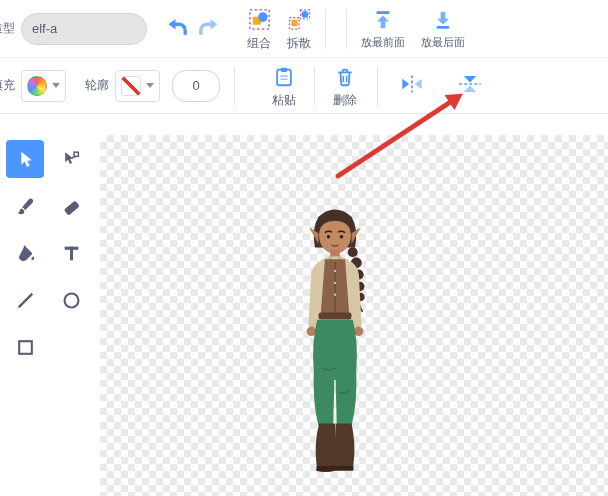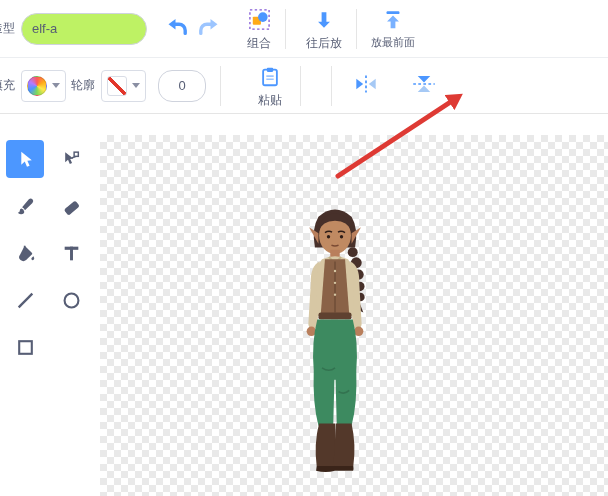--- a/index.html
+++ b/index.html
@@ -5,21 +5,21 @@
   html,body{margin:0;padding:0;background:#fff;}
   body{width:608px;height:496px;overflow:hidden;font-family:"Liberation Sans","DejaVu Sans",sans-serif;}
   .app{position:relative;width:608px;height:496px;background:#fff;color:#575E75;}
 
   
   .row{display:flex;align-items:center;overflow:hidden;box-sizing:border-box;}
   .row1{height:58px;border-bottom:1px solid #eceef1;padding:0 4px 0 0;}
   .row2{height:56px;border-bottom:1px solid #e5e5e5;padding:0 4px 0 0;}
   .cut-label{font-size:12px;color:#575E75;margin-left:-9px;white-space:nowrap;flex:0 0 auto;}
   .name-input{width:104px;height:30px;border:1px solid #cfd3dd;border-radius:16px;padding:0 10px;
-    font-size:13px;color:#575E75;outline:none;margin-left:6px;font-family:inherit;background:#bef264;}
+    font-size:13px;color:#575E75;outline:none;margin-left:6px;font-family:inherit;background:#e5e5e5;}
   .num-input{width:42px;height:28px;border:1px solid #cfd3dd;border-radius:14px;text-align:center;
     font-size:13px;color:#575E75;outline:none;margin-left:12px;font-family:inherit;background:#fff;}
   .icon-btn{background:none;border:none;padding:2px 4px;cursor:pointer;display:flex;flex-direction:column;
     align-items:center;gap:3px;font-family:inherit;}
   .icon-btn .lbl{font-size:12px;color:#575E75;white-space:nowrap;line-height:1;}
   .icon-btn.small-lbl .lbl{font-size:11px;}
   .vdiv{width:1px;height:40px;background:#e5e5e5;flex:0 0 auto;margin:0 10px;}
   .undo-btn,.redo-btn{background:none;border:none;padding:2px;cursor:pointer;}
   .redo-btn svg{transform:scaleX(-1);opacity:.55;}
 
@@ -81,53 +81,65 @@
     <button class="icon-btn" style="margin-left:20px;">
       <span>
         <svg width="23" height="23" viewBox="0 0 24 24">
             <rect x="2" y="2" width="20" height="20" fill="none" stroke="#855CD6" stroke-width="1.4" stroke-dasharray="2.5 2.5"></rect>
             <rect x="5" y="9" width="8.5" height="8.5" rx="1" fill="#FFAB19"></rect>
             <circle cx="15.5" cy="9.5" r="5" fill="#4C97FF"></circle>
           </svg>
       </span>
       <span class="lbl">组合</span>
     </button>
+    <button class="icon-btn" style="margin-left:8px;">
+      <span>
+        <svg width="23" height="23" viewBox="0 0 24 24">
+            <rect x="1.5" y="10" width="10" height="12" fill="none" stroke="#855CD6" stroke-width="1.2" stroke-dasharray="2 2"></rect>
+            <rect x="13" y="2" width="9.5" height="9.5" fill="none" stroke="#855CD6" stroke-width="1.2" stroke-dasharray="2 2"></rect>
+            <rect x="3.5" y="12" width="6.5" height="7" rx="1" fill="#FFAB19"></rect>
+            <circle cx="17.7" cy="6.7" r="3.6" fill="#4C97FF"></circle>
+          </svg>
+      </span>
+      <span class="lbl">拆散</span>
+    </button>
 
     <div class="vdiv"></div>
 
-    <button class="icon-btn" style="margin-left:6px;">
-      <span>
-        <svg width="22" height="22" viewBox="0 0 24 24" style="transform:rotate(180deg)">
-            <path d="M12 3.5 L18.5 10 H14.6 V20.5 H9.4 V10 H5.5 Z" fill="#4C97FF"></path>
-          </svg>
-      </span>
-      <span class="lbl">往后放</span>
-    </button>
 
     <div class="vdiv"></div>
 
     <button class="icon-btn small-lbl">
       <span>
         <svg width="22" height="22" viewBox="0 0 24 24">
             <rect x="5" y="2.5" width="14" height="3" rx="1" fill="#4C97FF"></rect>
             <path d="M12 7 L18.5 13.5 H14.6 V21 H9.4 V13.5 H5.5 Z" fill="#4C97FF" opacity=".75"></path>
           </svg>
       </span>
       <span class="lbl">放最前面</span>
+    </button>
+    <button class="icon-btn small-lbl" style="margin-left:8px;">
+      <span>
+        <svg width="22" height="22" viewBox="0 0 24 24" style="transform:rotate(180deg)">
+            <rect x="5" y="2.5" width="14" height="3" rx="1" fill="#4C97FF"></rect>
+            <path d="M12 7 L18.5 13.5 H14.6 V21 H9.4 V13.5 H5.5 Z" fill="#4C97FF" opacity=".75"></path>
+          </svg>
+      </span>
+      <span class="lbl">放最后面</span>
     </button>
   </div>
 
   <div class="row row2">
     <span class="cut-label">填充</span>
     <button class="swatch-btn">
       <span class="swatch-circle"></span>
       <span class="caret"></span>
     </button>
 
-    <span class="cut-label" style="margin-left:5px;">轮廓</span>
+    <span class="cut-label" style="margin-left:19px;">轮廓</span>
     <button class="swatch-btn">
       <span class="swatch-none"></span>
       <span class="caret"></span>
     </button>
 
     <input class="num-input" type="text" value="0" style="">
 
     <div class="vdiv" style="margin:0 14px;"></div>
 
     <button class="icon-btn" style="margin-left:19px;">
@@ -136,20 +148,31 @@
             <rect x="4.5" y="4" width="15" height="17" rx="2" fill="#fff" stroke="#4C97FF" stroke-width="2"></rect>
             <rect x="8.5" y="2" width="7" height="4.5" rx="1.2" fill="#4C97FF"></rect>
             <path d="M8 11 h8 M8 14.5 h8" stroke="#4C97FF" stroke-width="1.8" opacity=".55"></path>
           </svg>
       </span>
       <span class="lbl">粘贴</span>
     </button>
 
     <div class="vdiv" style="margin:0 14px;"></div>
 
+    <button class="icon-btn">
+      <span>
+        <svg width="22" height="22" viewBox="0 0 24 24">
+            <path d="M5.5 7 H18.5" stroke="#4C97FF" stroke-width="2" stroke-linecap="round"></path>
+            <path d="M9.5 7 V5.2 Q9.5 4 10.7 4 H13.3 Q14.5 4 14.5 5.2 V7" fill="none" stroke="#4C97FF" stroke-width="2"></path>
+            <path d="M7 7 L8 20 Q8.1 21 9.2 21 H14.8 Q15.9 21 16 20 L17 7" fill="none" stroke="#4C97FF" stroke-width="2"></path>
+            <path d="M10.2 10.5 v7 M13.8 10.5 v7" stroke="#4C97FF" stroke-width="1.6"></path>
+          </svg>
+      </span>
+      <span class="lbl">删除</span>
+    </button>
 
     <div class="vdiv" style="margin:0 16px;"></div>
 
     <button class="icon-btn">
       <span>
         <svg width="28" height="24" viewBox="0 0 26 22">
             <path d="M4 6.2 L10.4 11 L4 15.8 Z" fill="#4C97FF"></path>
             <line x1="13" y1="3" x2="13" y2="19" stroke="#4C97FF" stroke-width="1.6" stroke-dasharray="2.5 2.2"></line>
             <path d="M22 6.2 L15.6 11 L22 15.8 Z" fill="#A6C9F5"></path>
           </svg>

